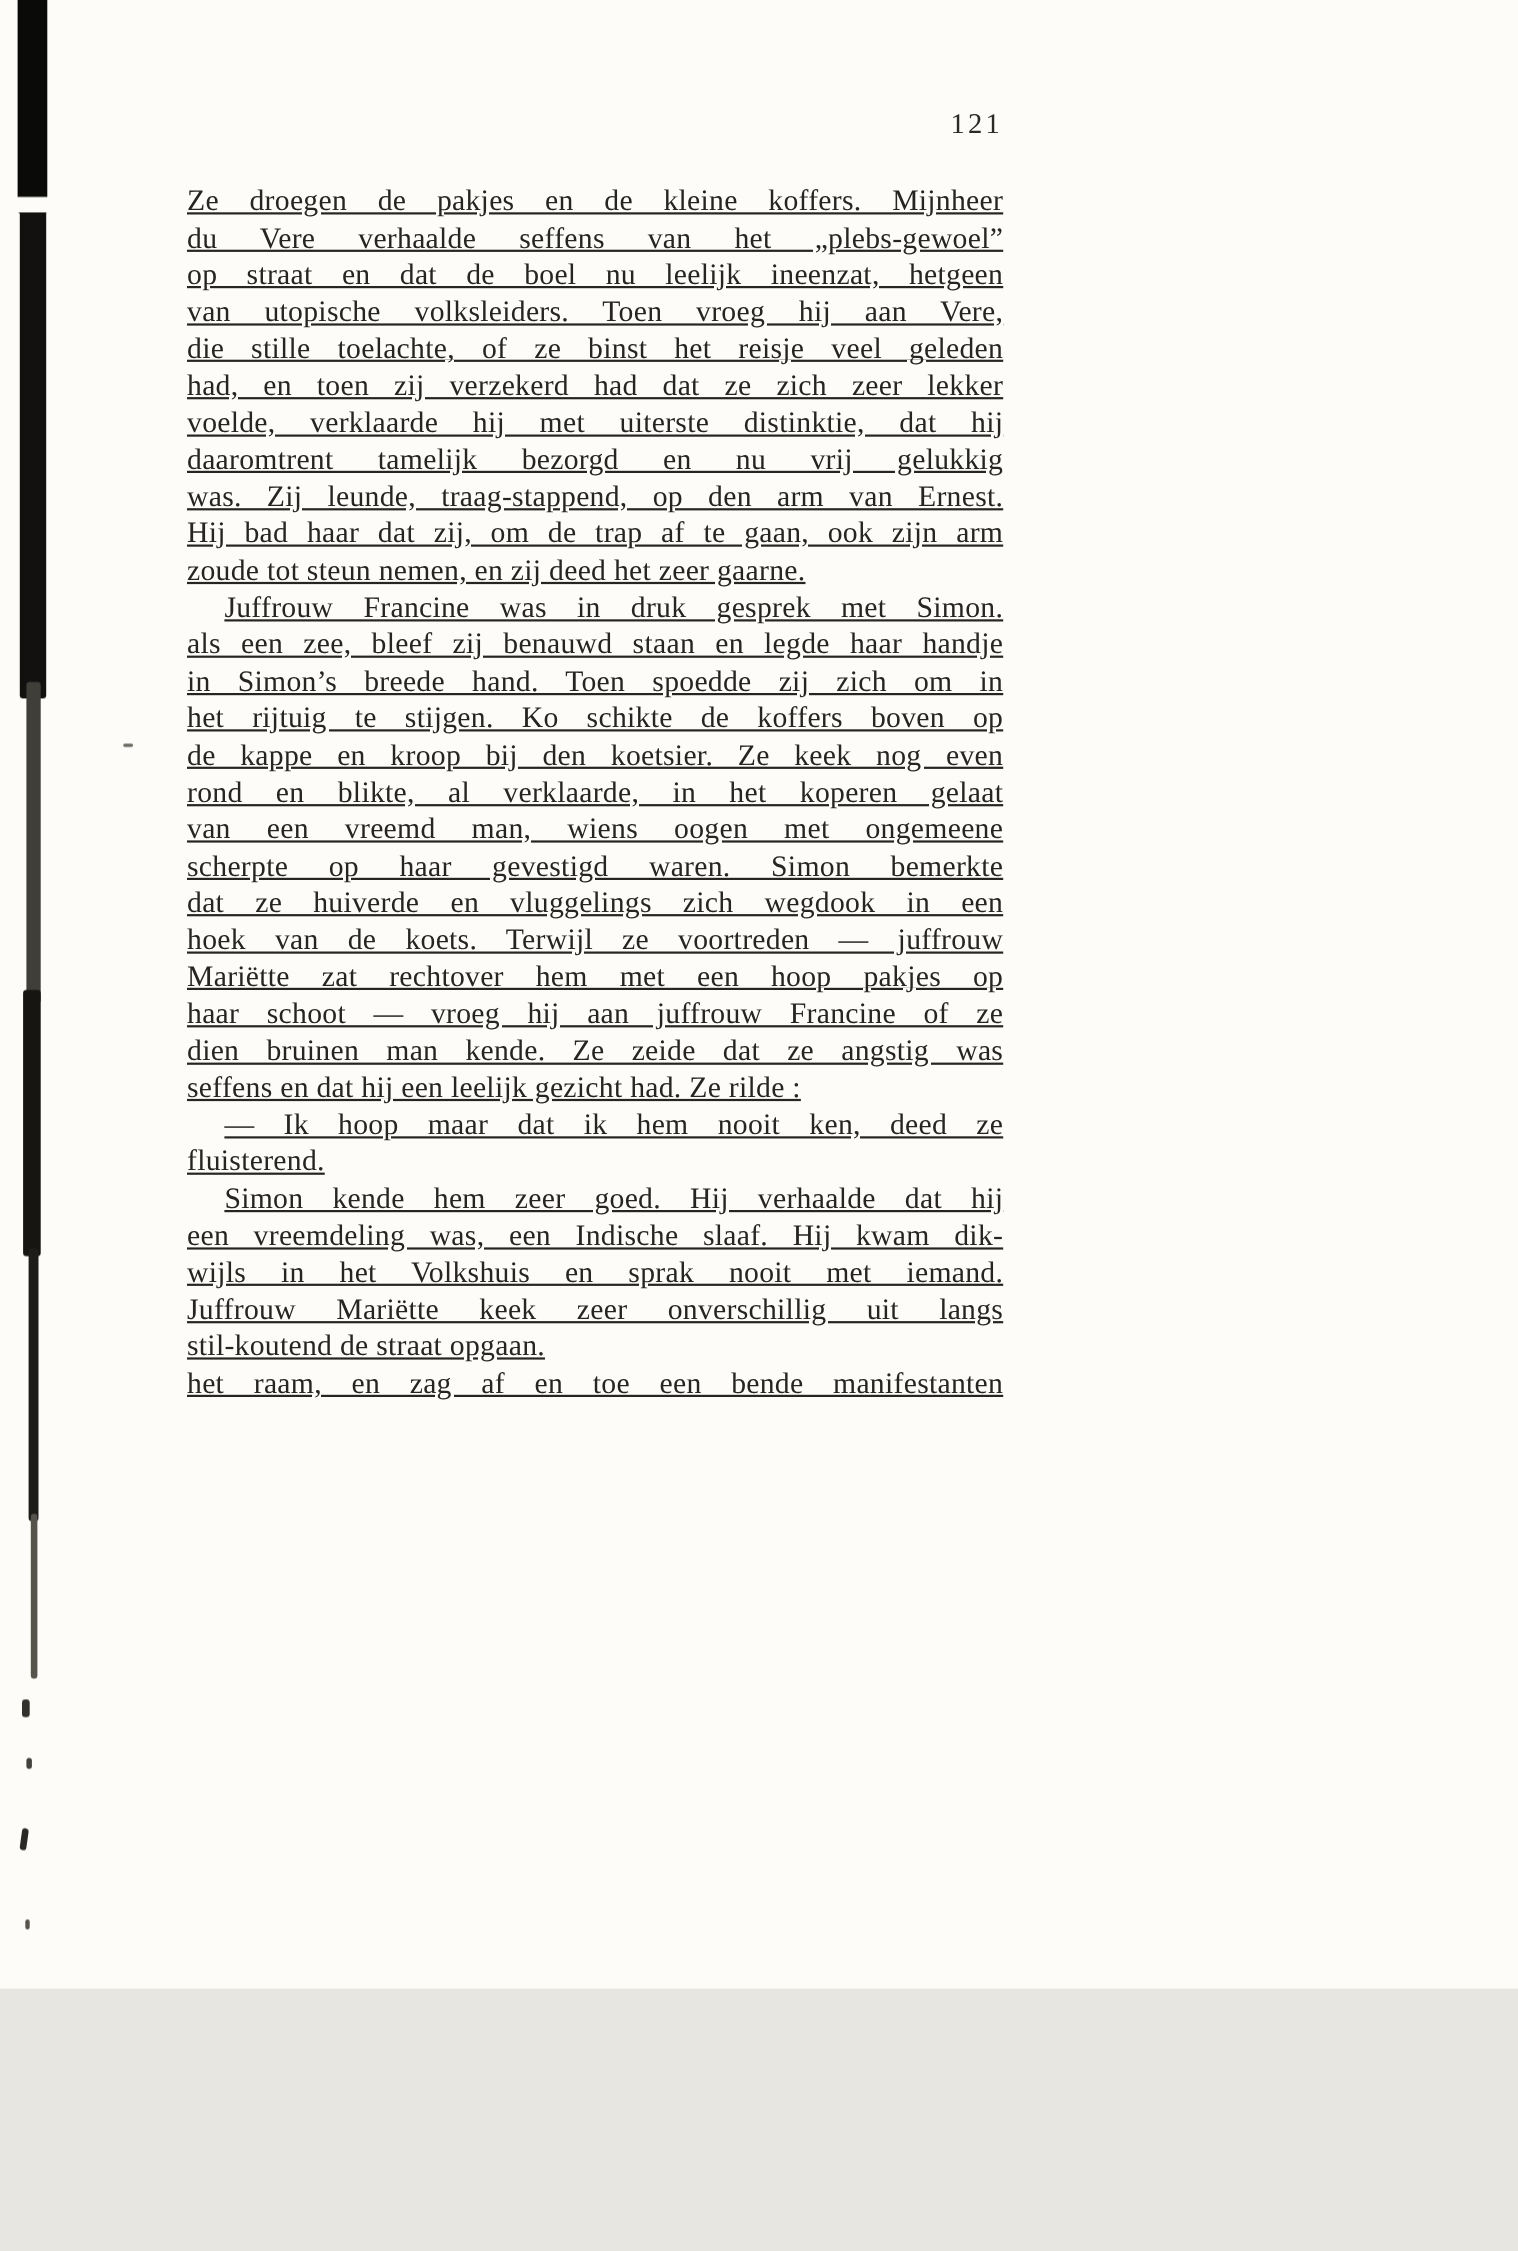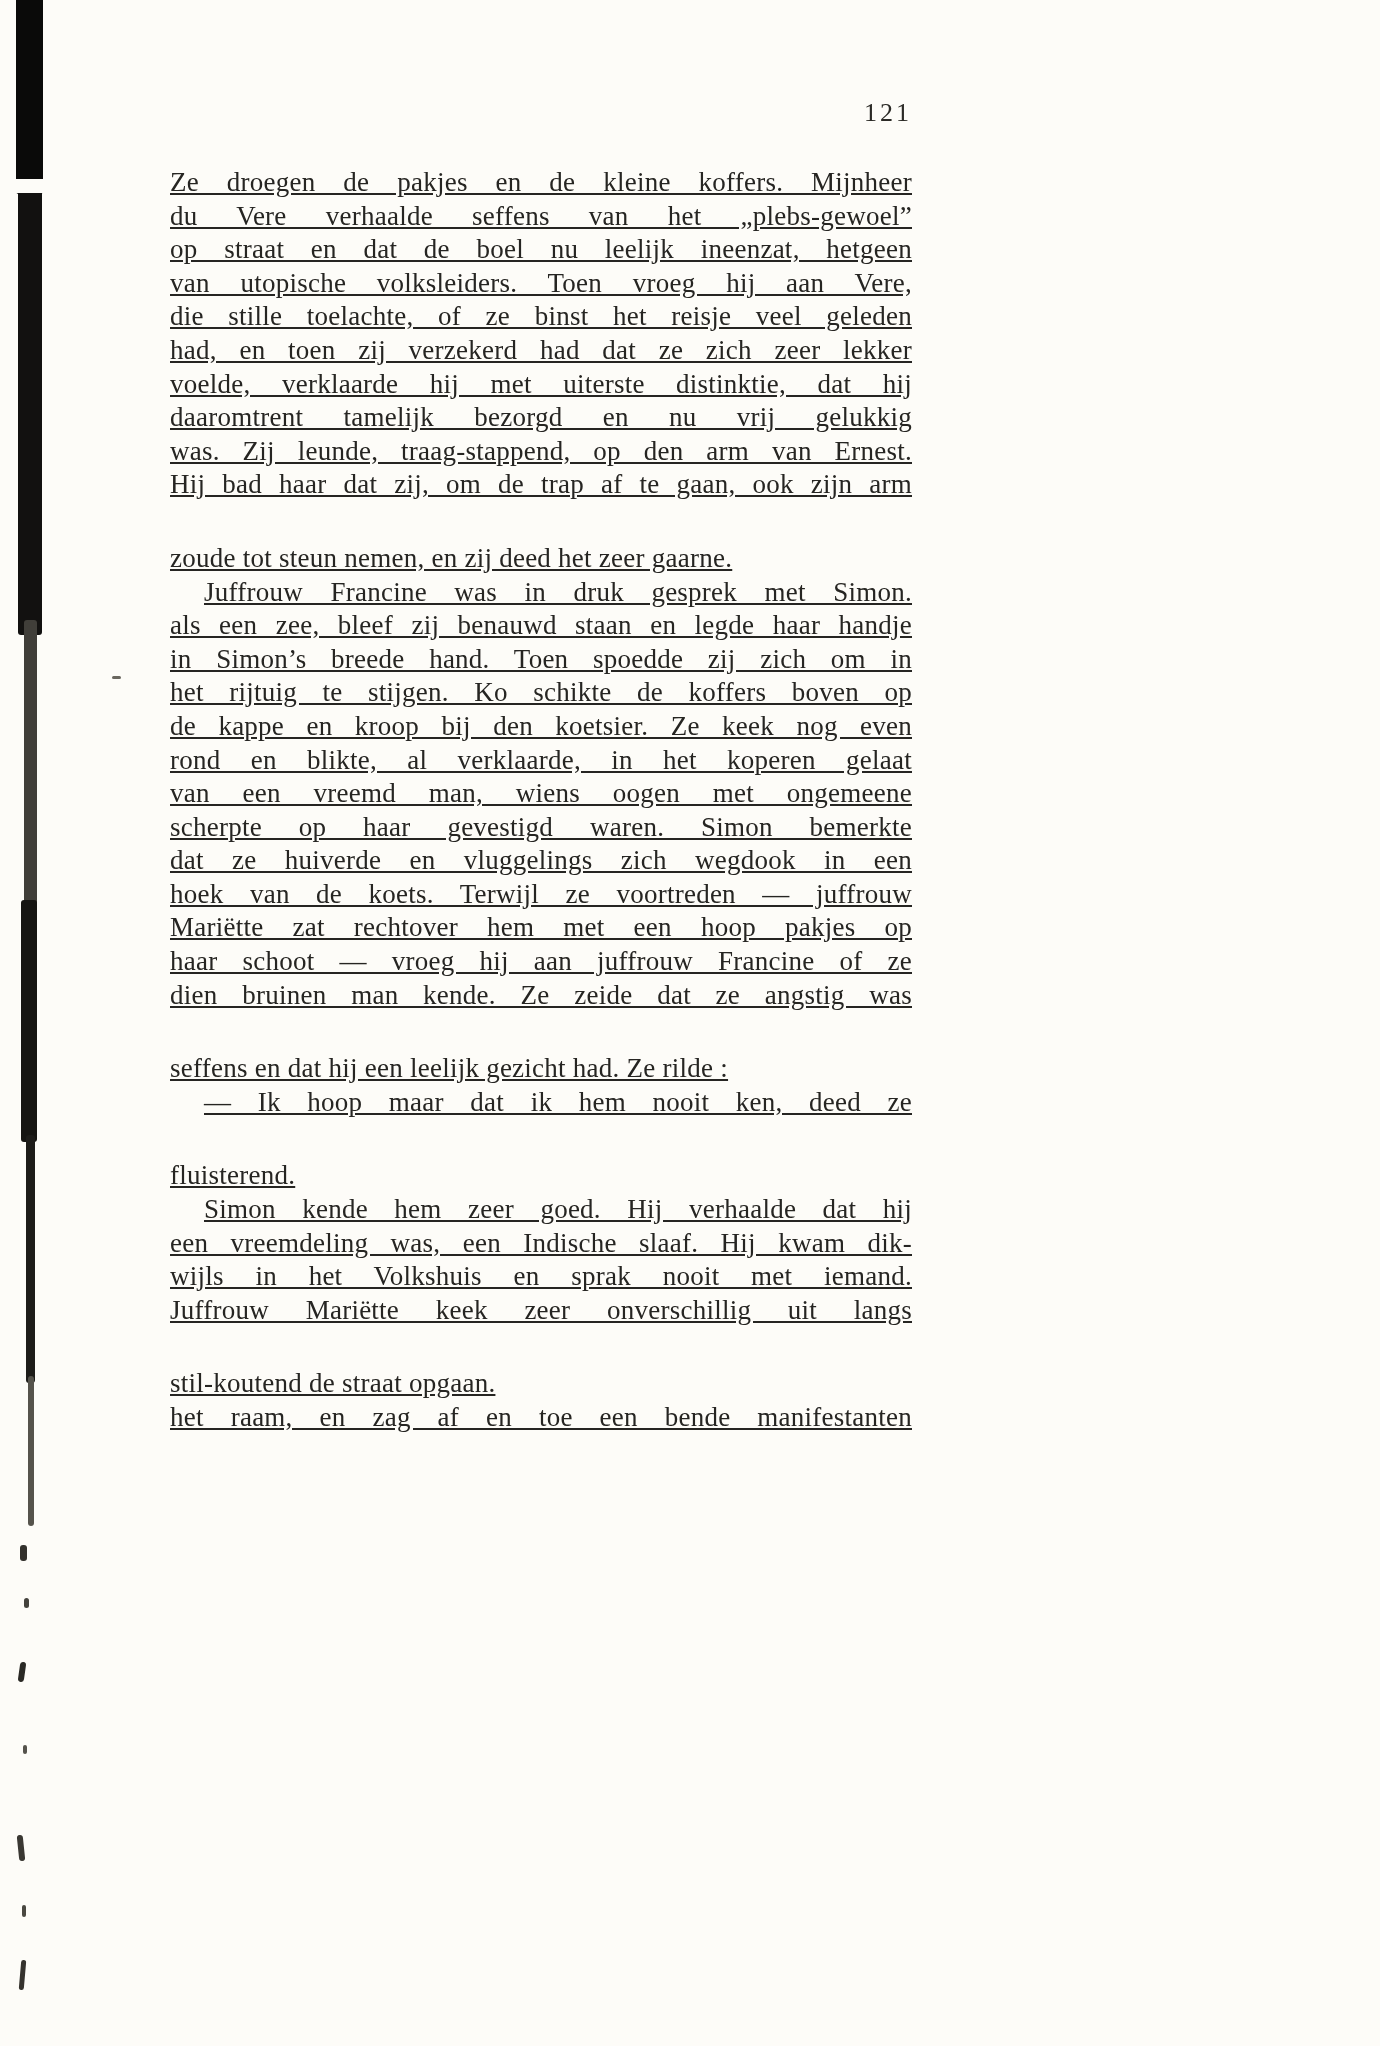--- a/index.html
+++ b/index.html
@@ -1,19 +1,19 @@
 <!DOCTYPE html>
 <html><head>
 <meta charset="utf-8">
 <style>
   html, body { margin: 0; padding: 0; background: #e8e6e0; }
   .page {
     position: relative;
     width: 1380px;
-    height: 2046px;
+    height: 1808px;
     background: #fdfcf8;
     overflow: hidden;
     font-family: "Liberation Serif", "DejaVu Serif", serif;
     color: #262522;
   }
   .content {
     position: absolute;
     left: 170px;
     top: 98px;
     width: 742px;
@@ -32,21 +32,21 @@
     line-height: 33.6px;
     letter-spacing: 0.25px;
     color: #262522;
   }
   .line {
     text-align: justify;
     text-align-last: justify;
     white-space: normal;
     text-decoration: underline;
   }
-  .line.last { text-align-last: left; margin-top: 40px; }
+  .line.last { text-align-last: left; }
   .line.indent { padding-left: 34px; }
 
   
   .binding { position: absolute; inset: 0; pointer-events: none; filter: blur(0.4px); }
   .binding div { position: absolute; border-radius: 3px; }
   .bm-a { left: 16px; top: -6px;  width: 27px; height: 200px; background: #0a0a09; }
   .bm-b { left: 18px; top: 190px; width: 24px; height: 445px; background: #121110; }
   .bm-notch { left: 12px; top: 179px; width: 34px; height: 14px; background: #fdfcf8; border-radius: 0; }
   .bm-c { left: 24px; top: 620px; width: 13px; height: 292px; background: #403e39; }
   .bm-d { left: 21px; top: 900px; width: 16px; height: 242px; background: #161512; }

